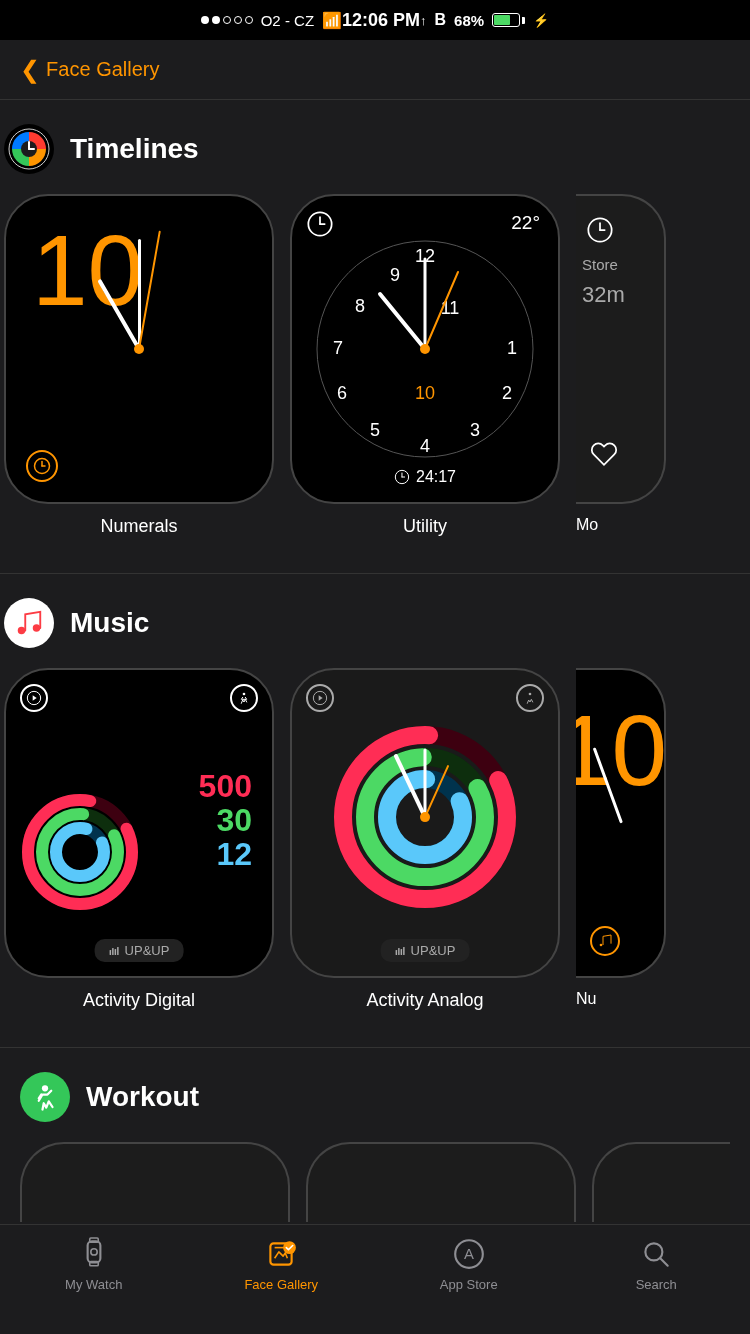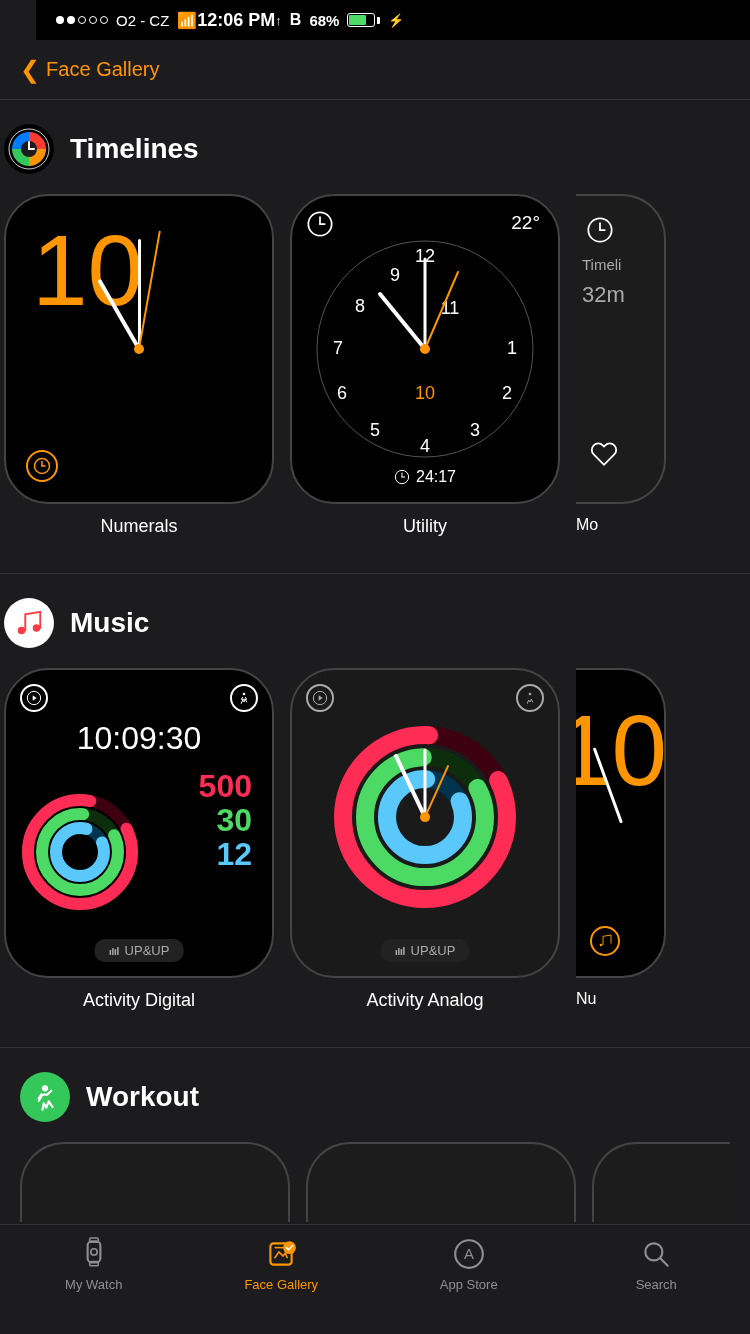--- a/index.html
+++ b/index.html
@@ -12,25 +12,24 @@
       color: #fff;
       overflow-x: hidden;
     }
 
     
     .status-bar {
       background: #000;
       height: 40px;
       display: flex;
       align-items: center;
-      justify-content: flex-start;
+      justify-content: center;
       padding: 0 20px;
       font-size: 16px;
       font-weight: 600;
-      margin-left: 36px;
     }
     .status-left {
       display: flex;
       align-items: center;
       gap: 8px;
     }
     .signal-dots {
       display: flex; gap: 3px;
     }
     .dot {
@@ -325,21 +324,21 @@
       <div class="watch-face-partial" style="background:#1c1c1c;position:relative;">
 
         <div style="position:absolute;top:20px;left:10px;">
           <svg width="28" height="28" viewBox="0 0 24 24">
             <circle cx="12" cy="12" r="10" fill="none" stroke="#fff" stroke-width="1.5"></circle>
             <line x1="12" y1="12" x2="12" y2="6" stroke="#fff" stroke-width="1.5" stroke-linecap="round"></line>
             <line x1="12" y1="12" x2="16" y2="12" stroke="#fff" stroke-width="1.5" stroke-linecap="round"></line>
           </svg>
         </div>
 
-        <div style="position:absolute;top:60px;left:6px;font-size:15px;color:#aaa;white-space:nowrap;overflow:hidden;">Timeli</div>
+        <div style="position:absolute;top:60px;left:6px;font-size:15px;color:#aaa;white-space:nowrap;overflow:hidden;">Store</div>
 
         <div style="position:absolute;top:86px;left:6px;font-size:22px;color:#aaa;font-weight:300;">32m</div>
 
         <div style="position:absolute;bottom:30px;left:14px;">
           <svg width="28" height="28" viewBox="0 0 24 24" fill="none" stroke="#fff" stroke-width="1.5">
             <path d="M20.84 4.61a5.5 5.5 0 0 0-7.78 0L12 5.67l-1.06-1.06a5.5 5.5 0 0 0-7.78 7.78l1.06 1.06L12 21.23l7.78-7.78 1.06-1.06a5.5 5.5 0 0 0 0-7.78z"></path>
           </svg>
         </div>
       </div>
       <span class="card-label" style="font-size:16px;">Mo</span>
@@ -373,21 +372,20 @@
           </svg>
         </div>
         <div style="position:absolute;top:14px;right:14px;width:28px;height:28px;border-radius:50%;border:2px solid #fff;display:flex;align-items:center;justify-content:center;">
           <svg width="16" height="16" viewBox="0 0 24 24">
             <circle cx="12" cy="6" r="2" fill="#fff"></circle>
             <path d="M8 20l2-5 2 3 2-4 2 4" stroke="#fff" stroke-width="1.5" fill="none" stroke-linecap="round"></path>
             <path d="M10 11l-2 3h8l-2-3" stroke="#fff" stroke-width="1.5" fill="none" stroke-linecap="round"></path>
           </svg>
         </div>
 
-        <div style="position:absolute;top:50px;left:50%;transform:translateX(-50%);font-size:32px;font-weight:200;color:#fff;white-space:nowrap;">10:09:30</div>
 
         <div style="position:absolute;right:20px;top:100px;display:flex;flex-direction:column;align-items:flex-end;gap:2px;">
           <span style="font-size:32px;font-weight:700;color:#ff2d55;line-height:1;">500</span>
           <span style="font-size:32px;font-weight:700;color:#4cd964;line-height:1;">30</span>
           <span style="font-size:32px;font-weight:700;color:#5ac8fa;line-height:1;">12</span>
         </div>
 
         <div style="position:absolute;left:14px;bottom:60px;">
           <svg width="120" height="120" viewBox="0 0 120 120">
 

